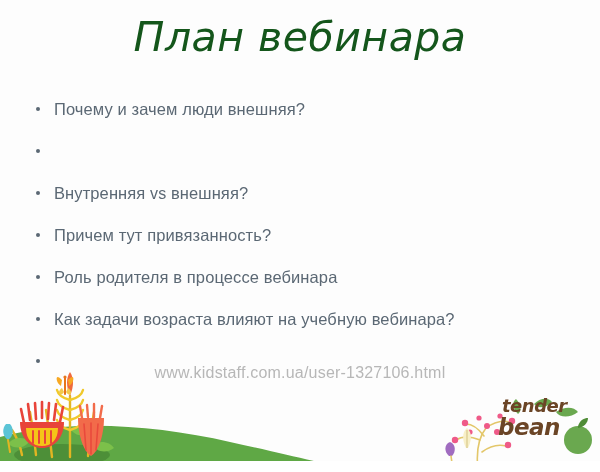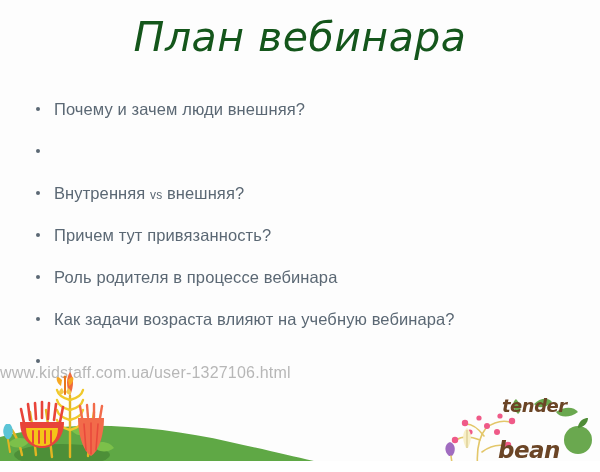--- a/index.html
+++ b/index.html
@@ -64,30 +64,31 @@
     position: absolute;
     left: 6px;
     top: 50%;
     transform: translateY(-50%);
     width: 4px;
     height: 4px;
     border-radius: 50%;
     background: #5b6874;
   }
   .bullet-text .latin {
-    font-size: 12px;
+    font-size: 16px;
     text-align: center;
   }
 
   
   .watermark {
     position: absolute;
     left: 0;
     top: 364px;
     width: 600px;
+    text-align: center;
     font-family: "Liberation Sans", sans-serif;
     font-size: 16px;
     color: #b7b7b7;
     letter-spacing: 0.2px;
     white-space: nowrap;
     pointer-events: none;
   }
 
   
   .decor {
@@ -119,21 +120,20 @@
   }
   .logo-word-top {
     left: 14px;
     top: 8px;
     font-size: 18px;
   }
   .logo-word-bottom {
     left: 10px;
     top: 27px;
     font-size: 23px;
-    margin-top: 23px;
   }
 </style>
 </head>
 <body>
 
 <div class="slide">
 
   <div class="slide-title">План вебинара</div>
 
   <ul class="bullet-list">

